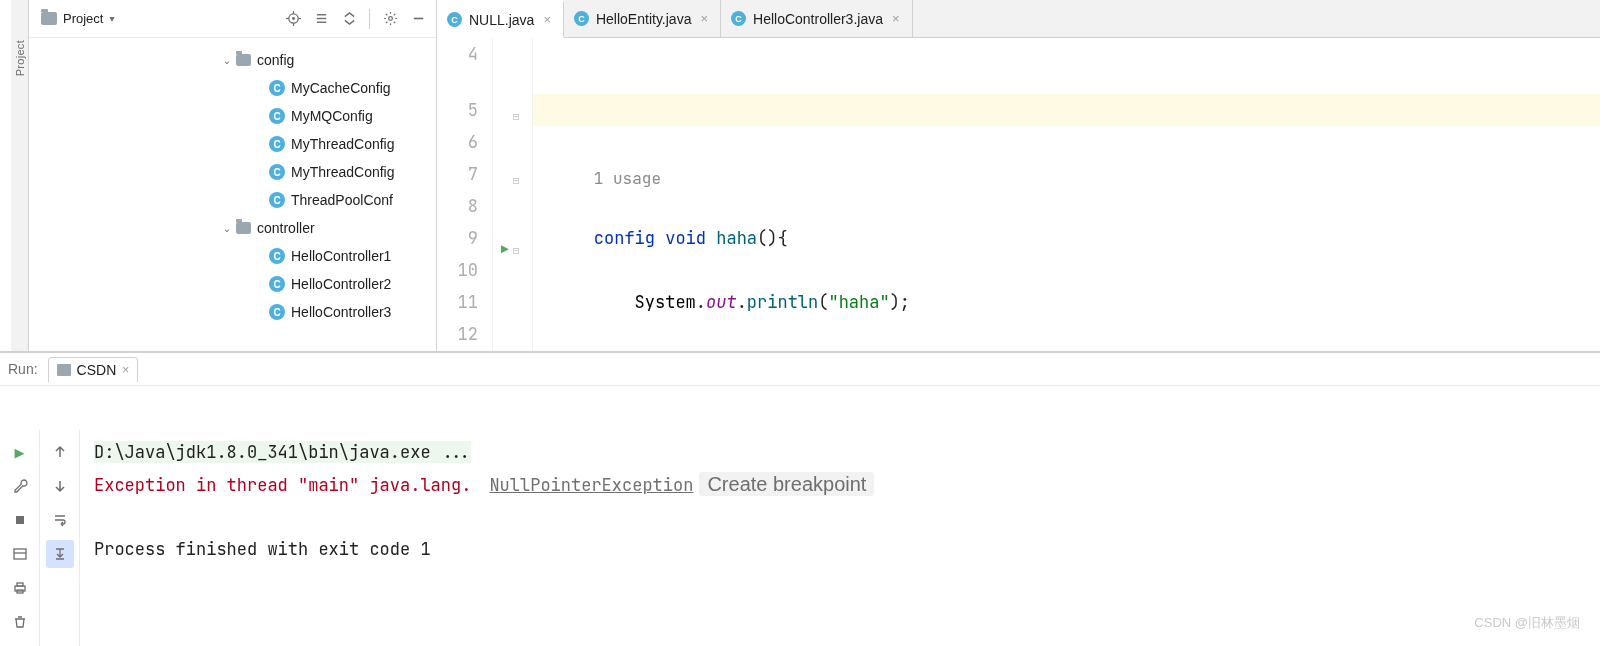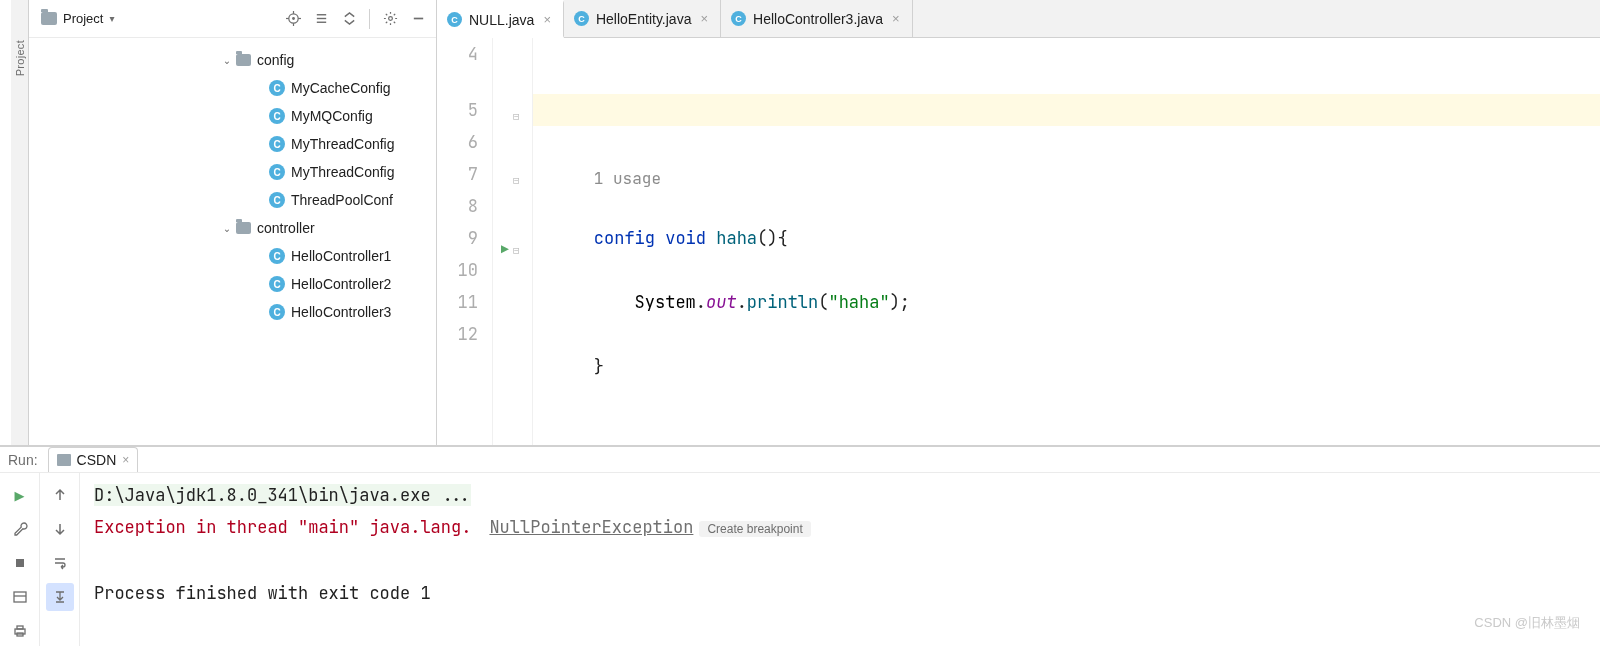--- a/index.html
+++ b/index.html
@@ -51,40 +51,40 @@
 .code-line { height: 32px; }
 .hl-line { background: #fffae3; position: absolute; left: 0; right: 0; height: 32px; z-index: -1; }
 .kw { color: #0033b3; }
 .mtd { color: #00627a; }
 .fld { color: #871094; font-style: italic; }
 .str { color: #067d17; }
 .cls { color: #000000; }
 .hint { color: #8c8c8c; font-size: 16px; }
 
 
-.run-panel { height: 200px; background: #fff; display: flex; flex-direction: column; border-top: 1px solid #d1d1d1; }
+.run-panel { height: 294px; background: #fff; display: flex; flex-direction: column; border-top: 1px solid #d1d1d1; gap: 44px; }
 .run-header { height: 33px; display: flex; align-items: center; padding: 0 8px; gap: 10px; border-bottom: 1px solid #ebebeb; }
 .run-header .label { color: #6e6e6e; font-size: 14px; }
 .run-tab { display: flex; align-items: center; gap: 6px; padding: 4px 8px; background: #fff; border: 1px solid #d1d1d1; border-bottom: none; border-radius: 4px 4px 0 0; font-size: 14px; }
 .run-tab .close { color: #9e9e9e; font-size: 12px; }
 .run-tab .app-ico { width: 14px; height: 12px; background: #9aa7b0; border-radius: 1px; }
 
 .run-body { flex: 1; display: flex; }
 .run-tools-col { width: 40px; border-right: 1px solid #ebebeb; display: flex; flex-direction: column; align-items: center; padding-top: 8px; gap: 6px; }
 .run-tools-col .tb { width: 28px; height: 28px; display: flex; align-items: center; justify-content: center; color: #6e6e6e; cursor: pointer; border-radius: 3px; }
 .run-tools-col .tb.active { background: #d4e2ff; }
 .run-tools-col .tb svg { width: 16px; height: 16px; }
 .run-tools-col .tb .play { color: #59a869; }
 
 .console { flex: 1; font-family: "JetBrains Mono", Consolas, monospace; font-size: 17px; line-height: 32px; padding: 6px 14px; overflow: auto; }
 .console .cmd { background: #eef7ee; display: inline; }
 .console .err { color: #b00020; }
 .console .exc-name { color: #707070; text-decoration: underline; margin-left: 18px; }
 .console .link { color: #2470b3; text-decoration: underline; cursor: pointer; }
-.console .hint-action { color: #6e6e6e; background: #f2f2f2; padding: 1px 8px; border-radius: 3px; font-family: "Segoe UI", Arial, sans-serif; font-size: 12px; margin-left: 6px; }
+.console .hint-action { color: #6e6e6e; background: #f2f2f2; padding: 1px 8px; border-radius: 3px; font-family: "Segoe UI", Arial, sans-serif; font-size: 20px; margin-left: 6px; }
 
 .watermark { position: fixed; right: 20px; bottom: 14px; color: #c9c9c9; font-size: 13px; margin-left: 28px; }
 </style>
 </head>
 <body>
 
 <div class="main-layout">
   <div class="top-area">
 
     <div class="side-tab">

